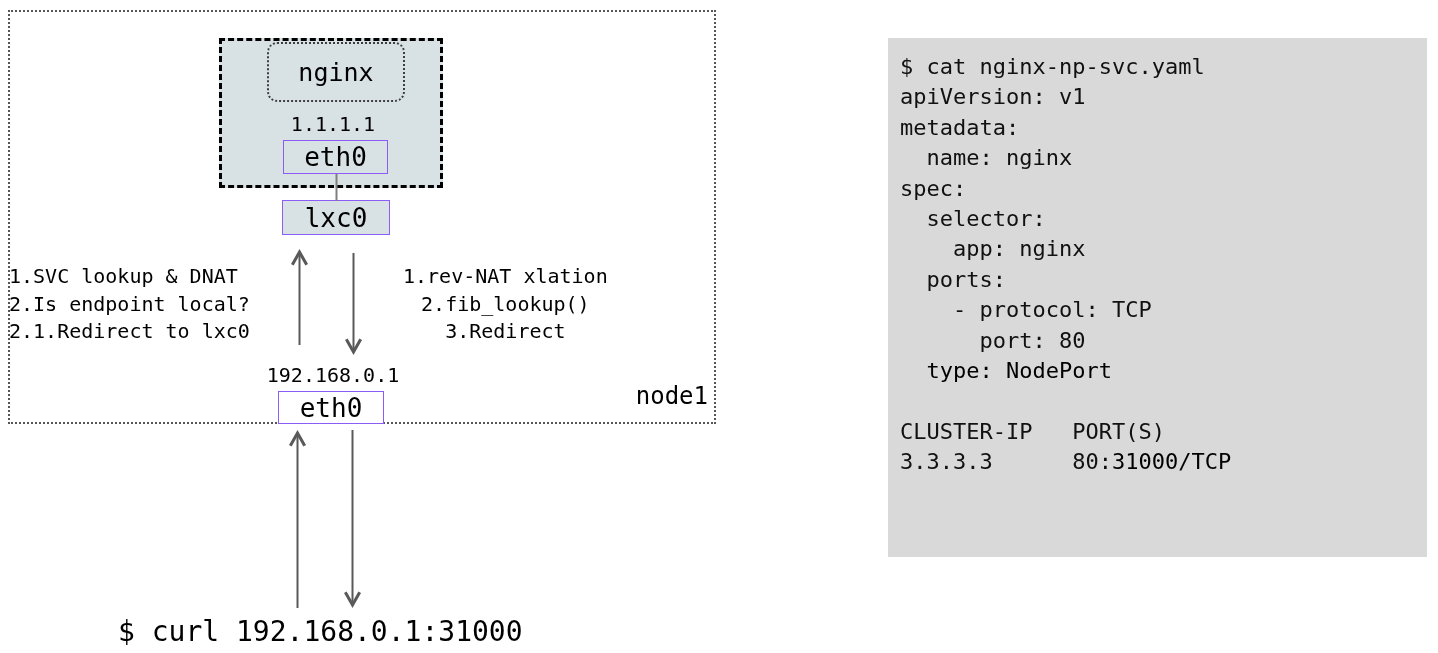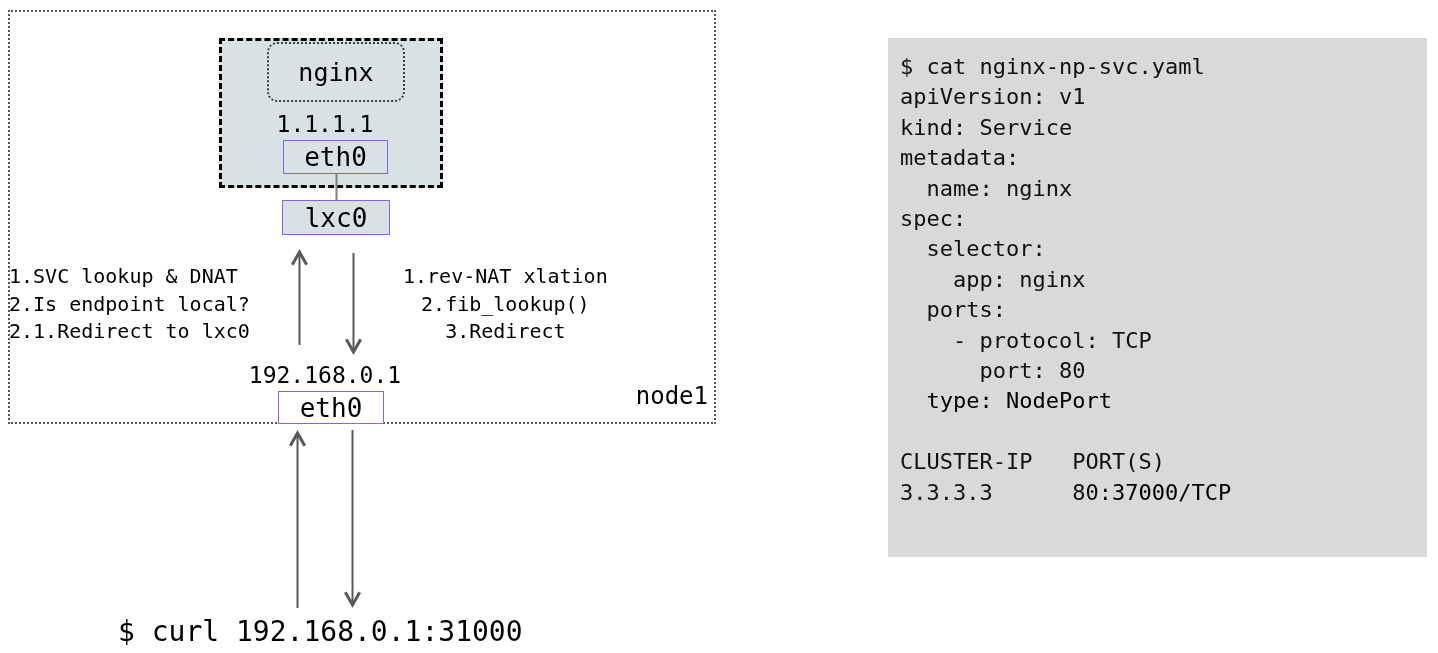--- a/index.html
+++ b/index.html
@@ -44,24 +44,24 @@
     left: 267px; top: 42px;
     width: 138px; height: 60px;
     border: 2px dotted #3d3d3d;
     border-radius: 10px;
     display: flex; align-items: center; justify-content: center;
     font-size: 25px;
   }
 
   .ip-text {
     position: absolute;
-    left: 225px;
+    left: 233px;
     width: 200px;
     text-align: center;
-    font-size: 23px;
+    font-size: 20px;
     line-height: 26px;
     white-space: pre;
   }
   .pod-ip  { top: 111px; }
   .node-ip { top: 362px; }
 
   .iface-box {
     position: absolute;
     border: 1px solid #8b5cf6;
     display: flex; align-items: center; justify-content: center;
@@ -156,28 +156,27 @@
     <line x1="299.5" y1="345" x2="299.5" y2="253" stroke="#595959" stroke-width="2" marker-end="url(#ah)"></line>
     <line x1="353.5" y1="253" x2="353.5" y2="351" stroke="#595959" stroke-width="2" marker-end="url(#ah)"></line>
 
     <line x1="297.5" y1="608" x2="297.5" y2="434" stroke="#595959" stroke-width="2" marker-end="url(#ah)"></line>
     <line x1="352.5" y1="430" x2="352.5" y2="604" stroke="#595959" stroke-width="2" marker-end="url(#ah)"></line>
   </svg>
 
   <div class="terminal-panel">
       <div class="term-line"><span>$ cat nginx-np-svc.yaml</span></div>
       <div class="term-line"><span>apiVersion: v1</span></div>
-      <div class="term-line"><span>kind: Service</span></div>
       <div class="term-line"><span>metadata:</span></div>
       <div class="term-line"><span>  name: nginx</span></div>
       <div class="term-line"><span>spec:</span></div>
       <div class="term-line"><span>  selector:</span></div>
       <div class="term-line"><span>    app: nginx</span></div>
       <div class="term-line"><span>  ports:</span></div>
       <div class="term-line"><span>    - protocol: TCP</span></div>
       <div class="term-line"><span>      port: 80</span></div>
       <div class="term-line"><span>  </span><span class="bold">type: NodePort</span></div>
       <div class="term-line">&nbsp;</div>
       <div class="term-line"><span>CLUSTER-IP   PORT(S)</span></div>
-      <div class="term-line"><span>3.3.3.3      80:</span><span class="bold">37000/TCP</span></div>
+      <div class="term-line"><span>3.3.3.3      80:</span><span class="bold">31000/TCP</span></div>
     </div>
 
 </div>
 
 </body></html>

